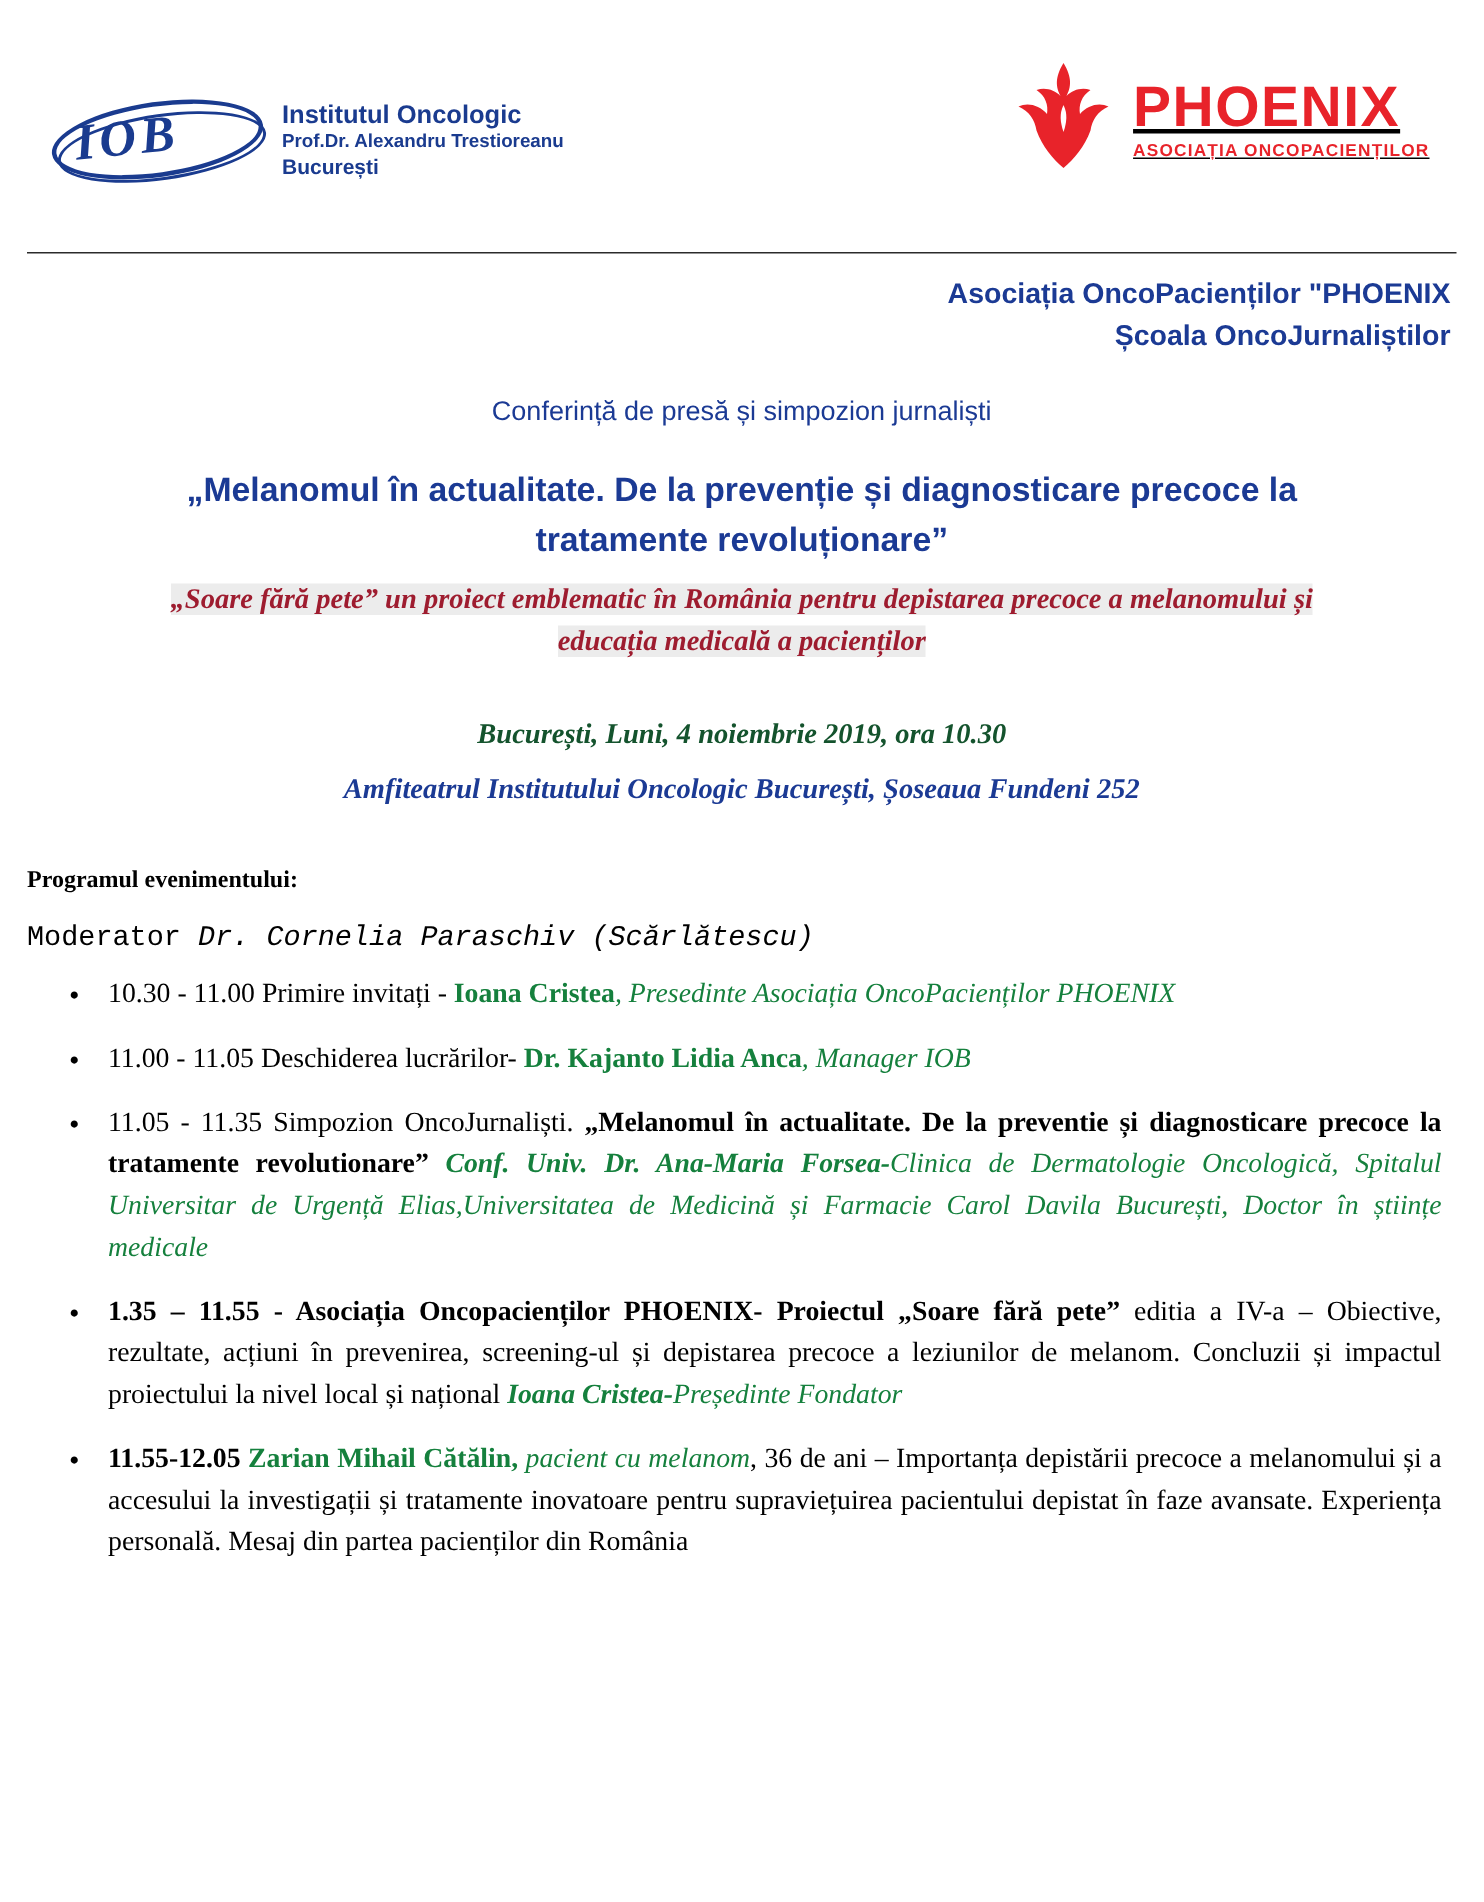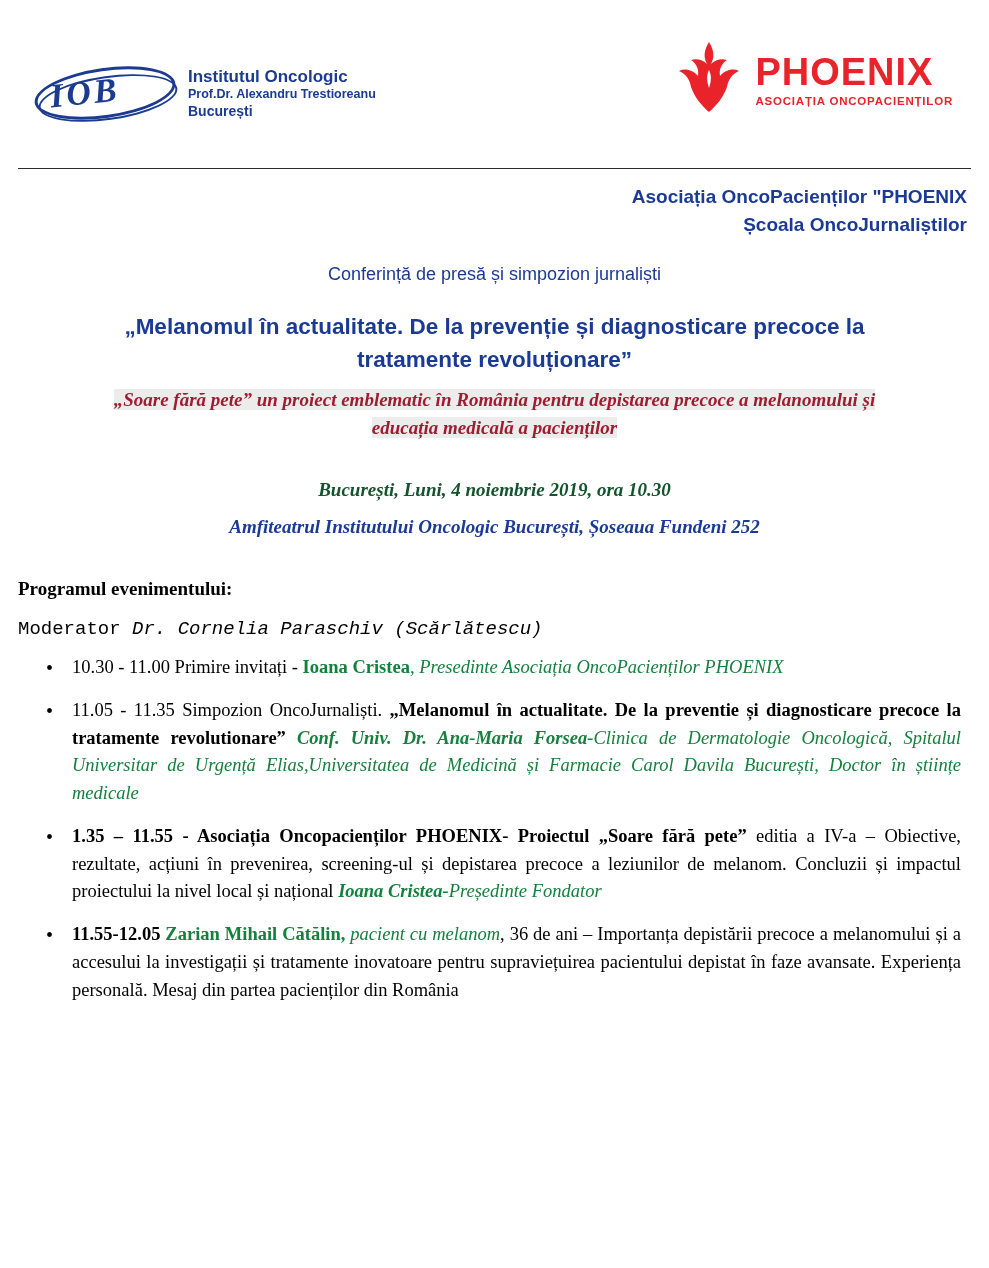--- a/index.html
+++ b/index.html
@@ -90,20 +90,21 @@
     align-items: center;
   }
   .phoenix-bird {
     width: 72px;
     height: 80px;
     position: relative;
     margin-right: 10px;
   }
   .phoenix-text {
     line-height: 1.05;
+    text-decoration: underline;
   }
   .phoenix-text .pname {
     font-family: "Liberation Sans", sans-serif;
     font-weight: bold;
     font-size: 38px;
     letter-spacing: 1px;
     color: #e8232a;
   }
   .phoenix-text .psub {
     font-family: "Liberation Sans", sans-serif;
@@ -181,21 +182,21 @@
     font-size: 19px;
     line-height: 1.6;
     margin-top: 6px;
   }
 
   
   .program-title {
     margin-top: 36px;
     font-family: "Liberation Serif", serif;
     font-weight: bold;
-    font-size: 19px;
+    font-size: 16px;
     color: #000;
   }
   .moderator {
     margin-top: 18px;
     font-family: Liberation Mono, monospace;
     font-size: 19px;
     color: #000;
   }
   .moderator .name {
     font-style: italic;
@@ -290,20 +291,23 @@
   <div class="moderator">
     <span>Moderator </span><span class="name">Dr. Cornelia Paraschiv  (Scărlătescu)</span>
   </div>
 
   <ul class="agenda">
 
     <li>
       <span>10.30 - 11.00</span><span>   Primire invitați  - </span><span class="b blue">Ioana Cristea</span><span class="i blue">, Presedinte Asociația OncoPacienților PHOENIX</span>
     </li>
 
+    <li>
+      <span>11.00 - 11.05</span><span>  Deschiderea lucrărilor- </span><span class="b blue">Dr. Kajanto Lidia Anca</span><span class="i blue">, Manager IOB</span>
+    </li>
 
     <li>
       <span>11.05 - 11.35</span><span>  Simpozion OncoJurnaliști. </span><span class="b">„Melanomul în actualitate. De la preventie și diagnosticare precoce la tratamente revolutionare”</span><span class="bi blue"> Conf. Univ. Dr. Ana-Maria Forsea-</span><span class="i blue">Clinica de Dermatologie Oncologică, Spitalul Universitar de Urgență Elias,Universitatea de Medicină și Farmacie Carol Davila București, Doctor în științe medicale</span>
     </li>
 
     <li>
       <span class="b"> 1.35 – 11.55 - Asociația Oncopacienților PHOENIX- Proiectul „Soare fără pete”</span><span> editia a IV-a – Obiective, rezultate, acțiuni în prevenirea, screening-ul și depistarea precoce a leziunilor de melanom. Concluzii și impactul proiectului la nivel local și național  </span><span class="bi blue">Ioana Cristea-</span><span class="i blue">Președinte Fondator</span>
     </li>
 
     <li>

